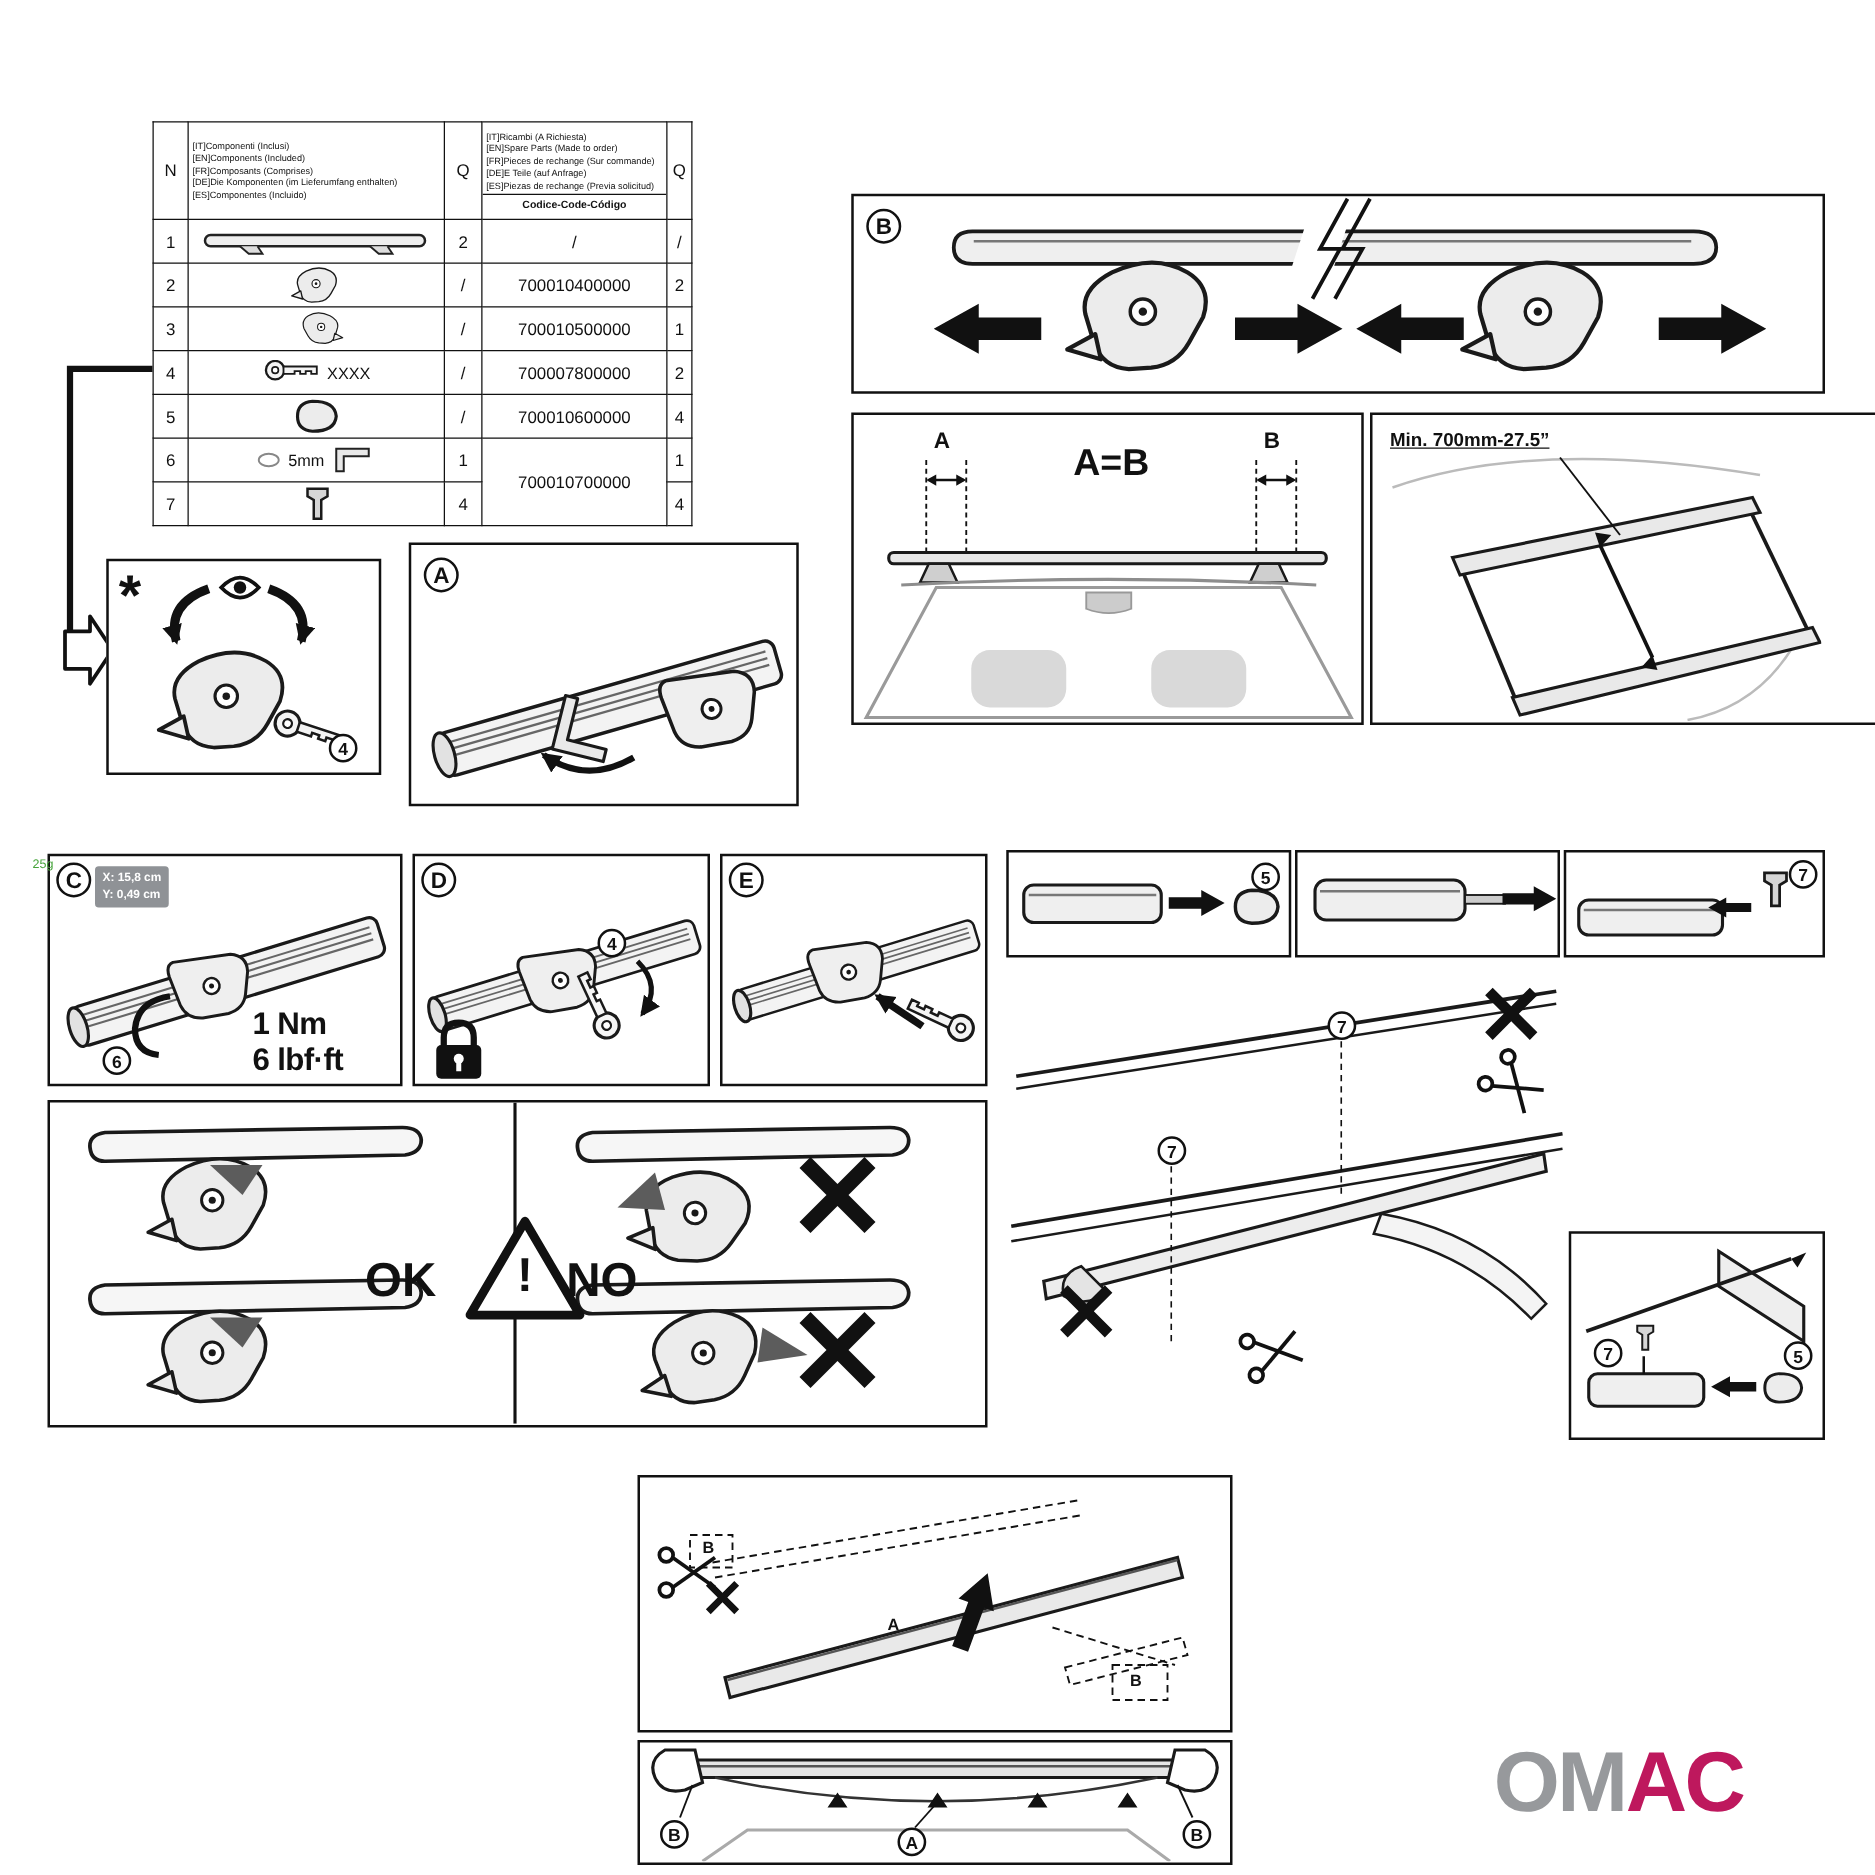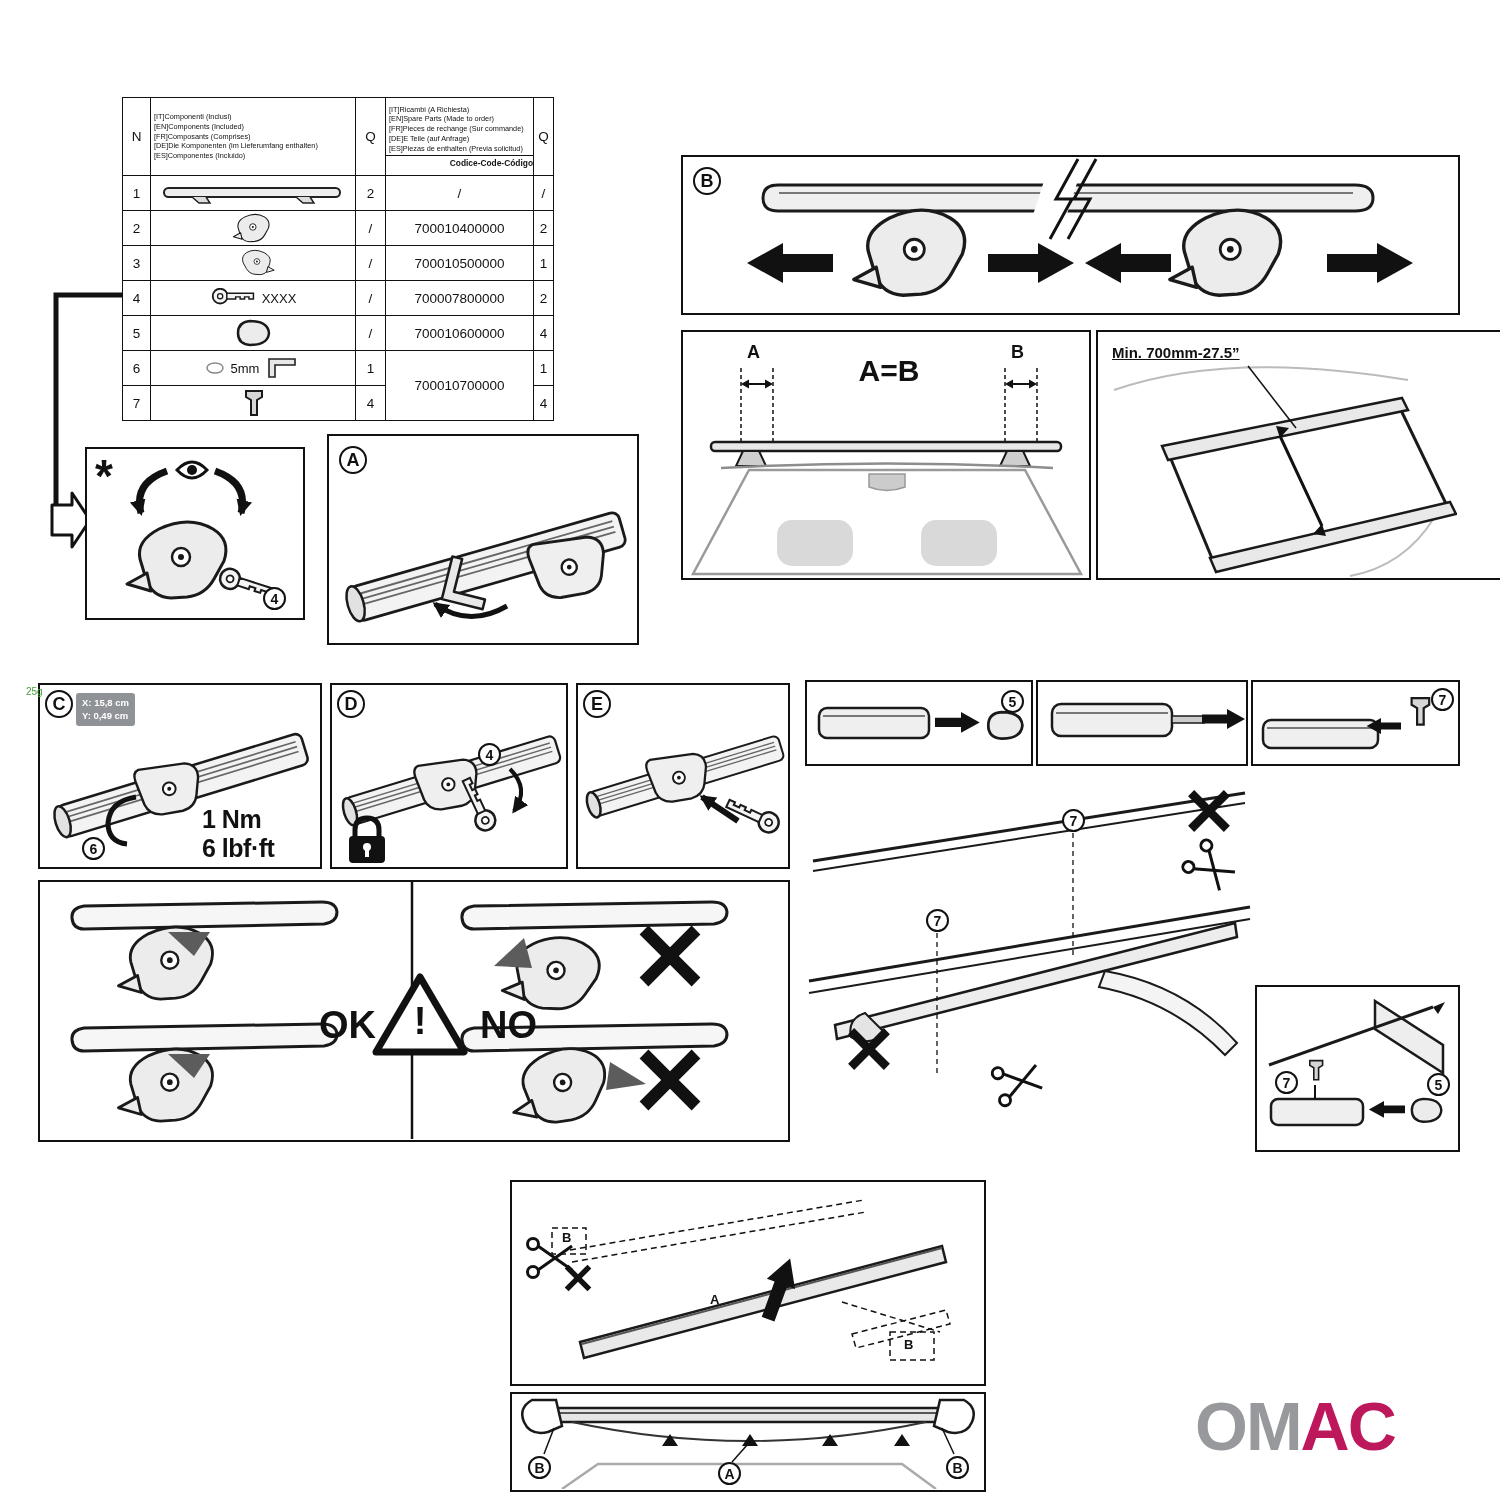--- a/index.html
+++ b/index.html
@@ -7,27 +7,27 @@
 .page{position:relative;width:1500px;height:1500px;background:#fff;font-family:"Liberation Sans",sans-serif;color:#111;overflow:hidden}
 .panel{position:absolute;border:2.5px solid #111;background:#fff}
 .abs{position:absolute}
 .circ{position:absolute;width:28px;height:28px;border:2.5px solid #111;border-radius:50%;background:#fff;display:flex;align-items:center;justify-content:center;font-weight:bold;font-size:18px;line-height:1;z-index:4}
 .circ.small{width:23px;height:23px;font-size:14px;border-width:2px}
 table.parts{border-collapse:collapse;table-layout:fixed;width:431px;background:#fff;position:absolute;left:122px;top:97px}
 table.parts td,table.parts th{border:1.6px solid #111;text-align:center;vertical-align:middle;font-size:13.5px;font-weight:normal;padding:0;overflow:hidden}
 table.parts thead tr{height:78px}
 table.parts tr.r{height:35px}
 .hdr-small{font-size:7.3px;line-height:1.34;text-align:left;padding:2px 3px}
-.code-hdr{border-top:1.4px solid #111;font-size:8.4px;text-align:right;padding:2px 0;font-weight:bold}
+.code-hdr{border-top:1.4px solid #111;font-size:8.4px;text-align:center;padding:2px 0;font-weight:bold}
 .code-cell{font-size:12.5px}
 .part-flex{display:flex;align-items:center;justify-content:center;gap:6px;font-size:13px}
 .star-label{position:absolute;left:8px;top:0px;font-size:46px;font-weight:bold;z-index:4}
 .infobox{position:absolute;left:36px;top:8px;background:#8f9296;color:#fff;font-size:9.5px;font-weight:bold;line-height:1.4;padding:3px 6px;border-radius:3px;z-index:4}
 .torque{position:absolute;left:162px;top:120px;font-size:25px;font-weight:800;line-height:1.15;z-index:4;letter-spacing:-0.5px}
-.okno-word{position:absolute;top:122px;width:84px;text-align:right;font-size:38px;font-weight:800;z-index:5}
+.okno-word{position:absolute;top:122px;width:84px;text-align:left;font-size:38px;font-weight:800;z-index:5}
 .bang{position:absolute;left:366px;top:118px;width:28px;text-align:center;font-size:38px;font-weight:900;z-index:6}
 .minlabel{position:absolute;left:14px;top:12px;font-size:15px;font-weight:bold;text-decoration:underline;z-index:4}
 .aeqb{position:absolute;left:146px;top:22px;width:120px;text-align:center;font-size:30px;font-weight:800;z-index:4}
 .dimlbl{position:absolute;font-size:18px;font-weight:bold;z-index:4}
 .smlbl{position:absolute;font-size:13px;font-weight:bold;z-index:4}
 .logo{position:absolute;left:1195px;top:1392px;font-size:68px;font-weight:900;letter-spacing:-2px;color:#97999c;line-height:1}
 .logo .red{color:#be185d}
 .artifact{position:absolute;left:26px;top:686px;font-size:10px;color:#45a33a;z-index:1}
 svg{display:block}
 .panel>svg{position:absolute;left:0;top:0}
@@ -123,21 +123,21 @@
           <div>[ES]Componentes (Incluido)</div>
         </div>
       </th>
       <th>Q</th>
       <th>
         <div class="hdr-small">
           <div>[IT]Ricambi (A Richiesta)</div>
           <div>[EN]Spare Parts (Made to order)</div>
           <div>[FR]Pieces de rechange (Sur commande)</div>
           <div>[DE]E Teile (auf Anfrage)</div>
-          <div>[ES]Piezas de enthalten (Previa solicitud)</div>
+          <div>[ES]Piezas de rechange (Previa solicitud)</div>
         </div>
         <div class="code-hdr">Codice-Code-Código</div>
       </th>
       <th>Q</th>
     </tr>
   </thead>
   <tbody>
     <tr class="r">
       <td>1</td>
       <td>

